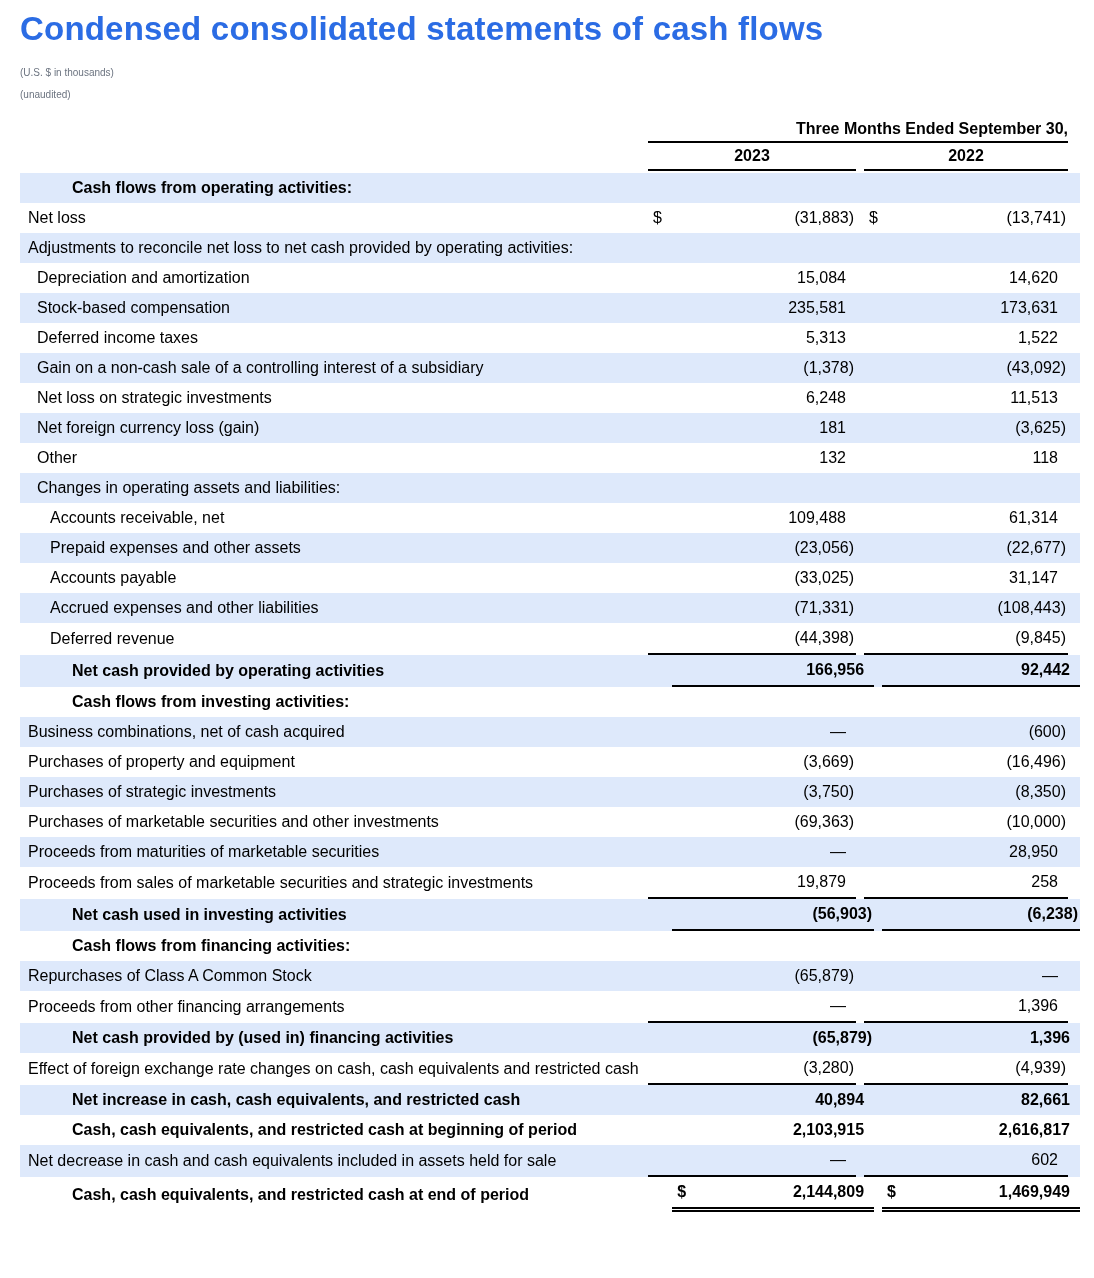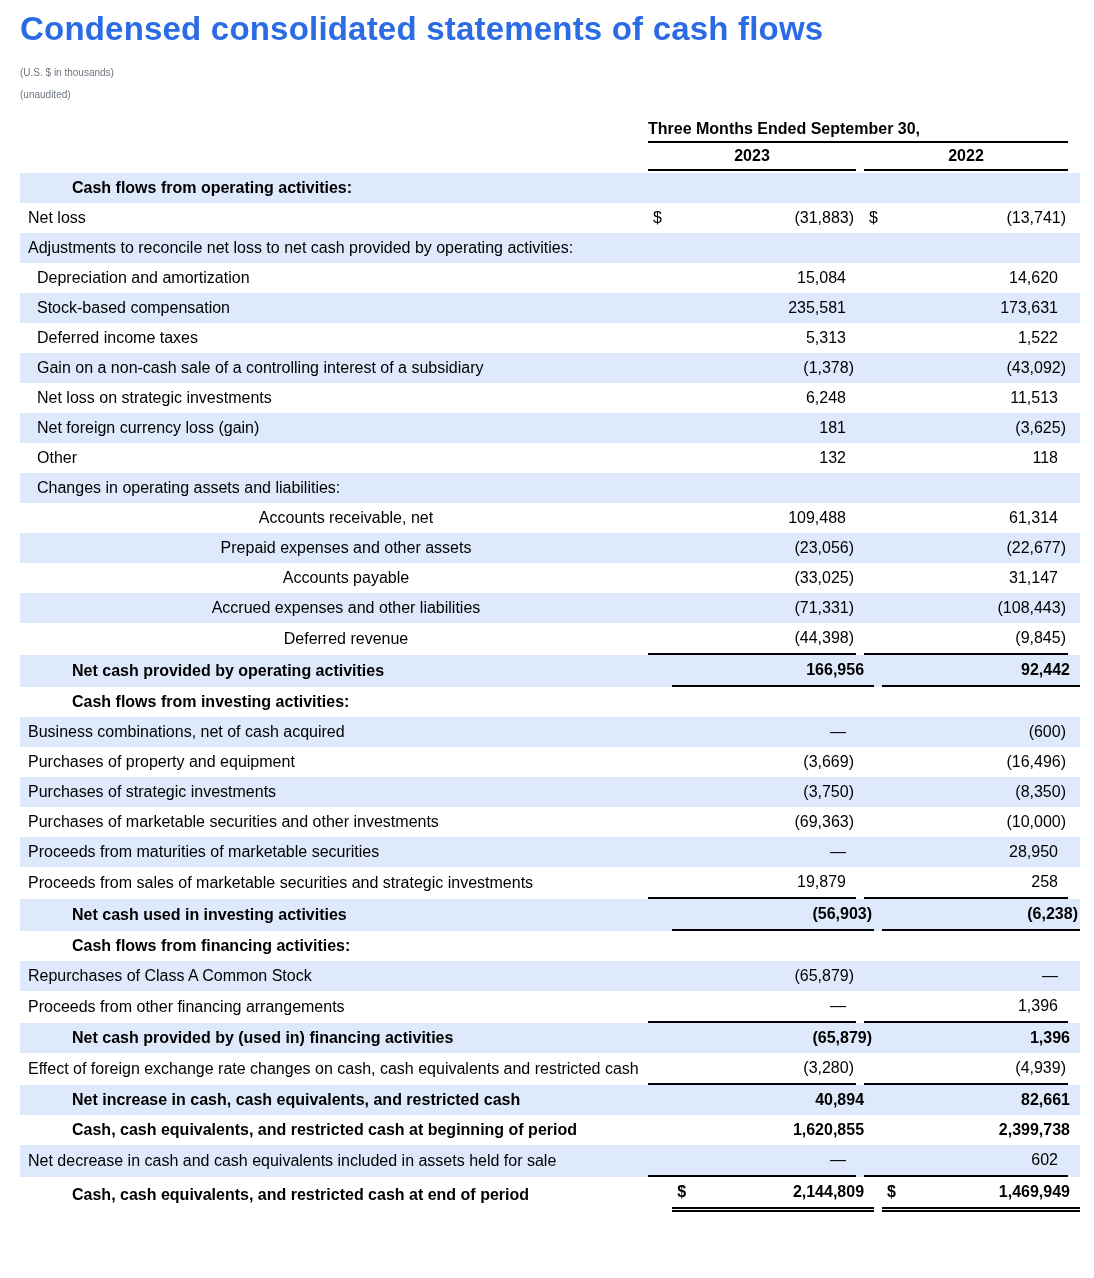--- a/index.html
+++ b/index.html
@@ -18,38 +18,38 @@
   .title{
     font-size:33px;font-weight:700;color:var(--accent);
     margin:4px 0 14px 0;letter-spacing:.2px;
   }
   .sub{font-size:10px;line-height:22px;color:var(--muted);}
   
   .thead{display:flex;width:1060px;margin-top:14px;font-weight:700;font-size:16px;}
   .thead-spacer{width:628px;}
   .span-col{width:420px;}
   .period{
-    text-align:left;padding-bottom:3px;
+    text-align:right;padding-bottom:3px;
     border-bottom:2px solid var(--rule);
   }
   .years{display:flex;margin-top:1px;}
   .year{
     text-align:center;padding:3px 0 4px 0;
     border-bottom:2px solid var(--rule);
   }
   .year.y1{width:208px;}
   .year.y2{width:204px;margin-left:8px;}
   
   .rows{width:1060px;margin-top:2px;font-size:16px;line-height:18px;}
   .row{display:flex;min-height:30px;}
   .row.shade{background:var(--shade);}
   .row.bold{font-weight:700;padding-left:44px;}
   .lab{width:628px;padding:6px 6px 6px 8px;align-self:center;}
   .lab.ind1{padding-left:17px;}
-  .lab.ind2{padding-left:30px;text-align:center;}
+  .lab.ind2{padding-left:30px;}
   .val{
     width:208px;display:flex;align-items:flex-end;
     padding:6px 10px 6px 5px;
   }
   .val.v2{width:204px;margin-left:8px;}
   .val .num{margin-left:auto;white-space:nowrap;}
   .val .num.paren{margin-right:-8px;}
   .val .dollar{white-space:pre;}
   .val.rule-single{border-bottom:2px solid var(--rule);}
   .val.rule-double{border-bottom:5px double var(--rule);}
@@ -352,24 +352,24 @@
         <div class="val v1">
           <span class="num">40,894</span>
         </div>
         <div class="val v2">
           <span class="num">82,661</span>
         </div>
       </div>
       <div class="row bold">
         <div class="lab ind0">Cash, cash equivalents, and restricted cash at beginning of period</div>
         <div class="val v1">
-          <span class="num">1,620,855</span>
-        </div>
-        <div class="val v2">
-          <span class="num">2,399,738</span>
+          <span class="num">2,103,915</span>
+        </div>
+        <div class="val v2">
+          <span class="num">2,616,817</span>
         </div>
       </div>
       <div class="row shade">
         <div class="lab ind0">Net decrease in cash and cash equivalents included in assets held for sale</div>
         <div class="val v1 rule-single">
           <span class="num">—</span>
         </div>
         <div class="val v2 rule-single">
           <span class="num">602</span>
         </div>

